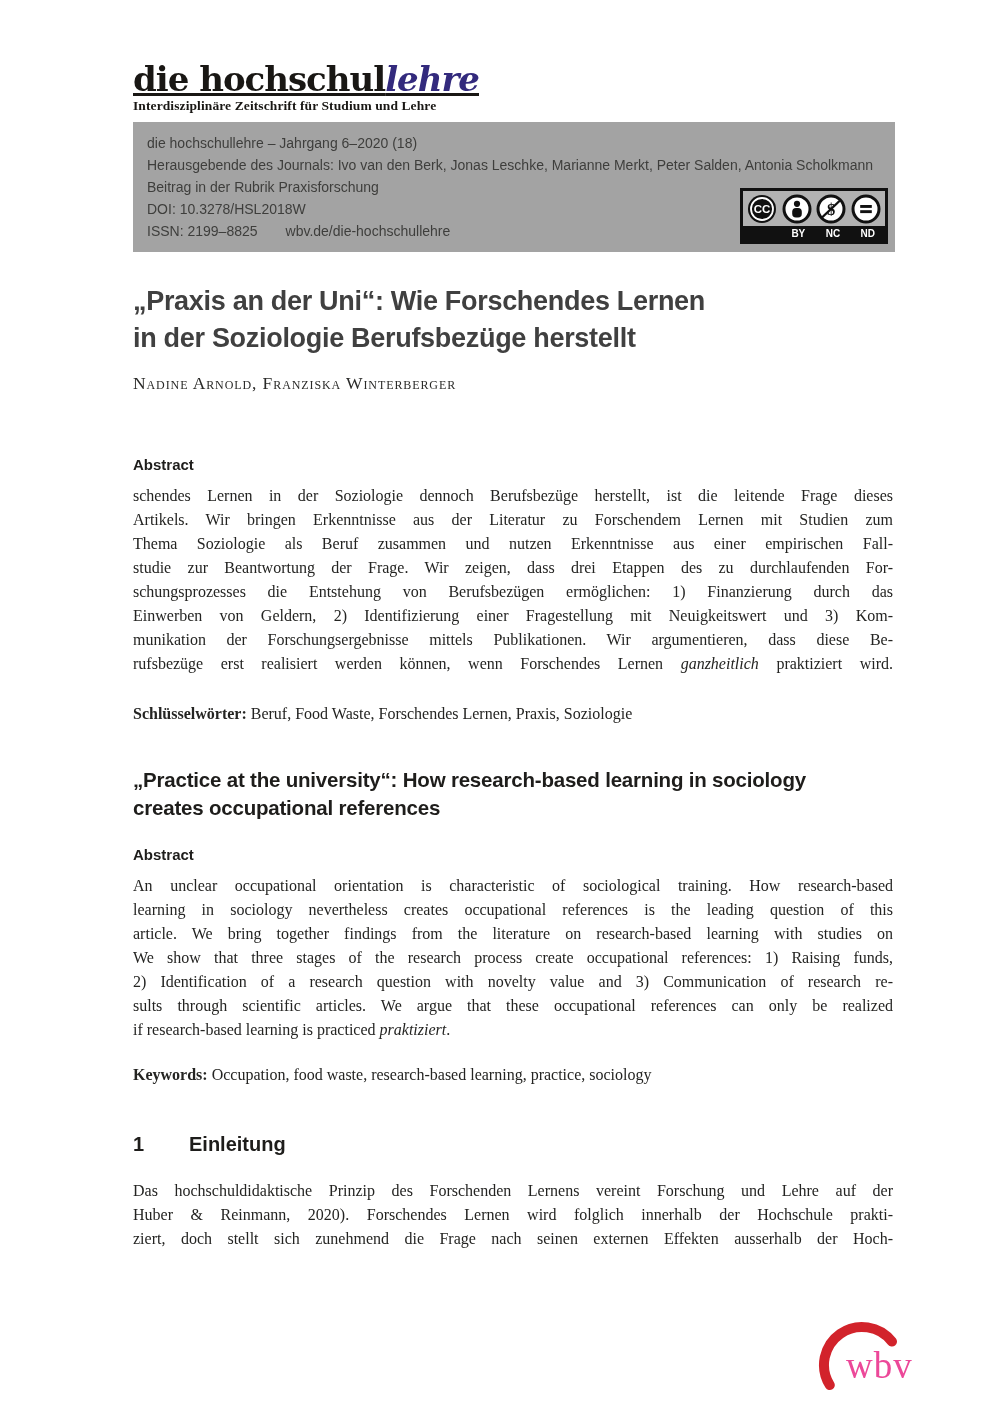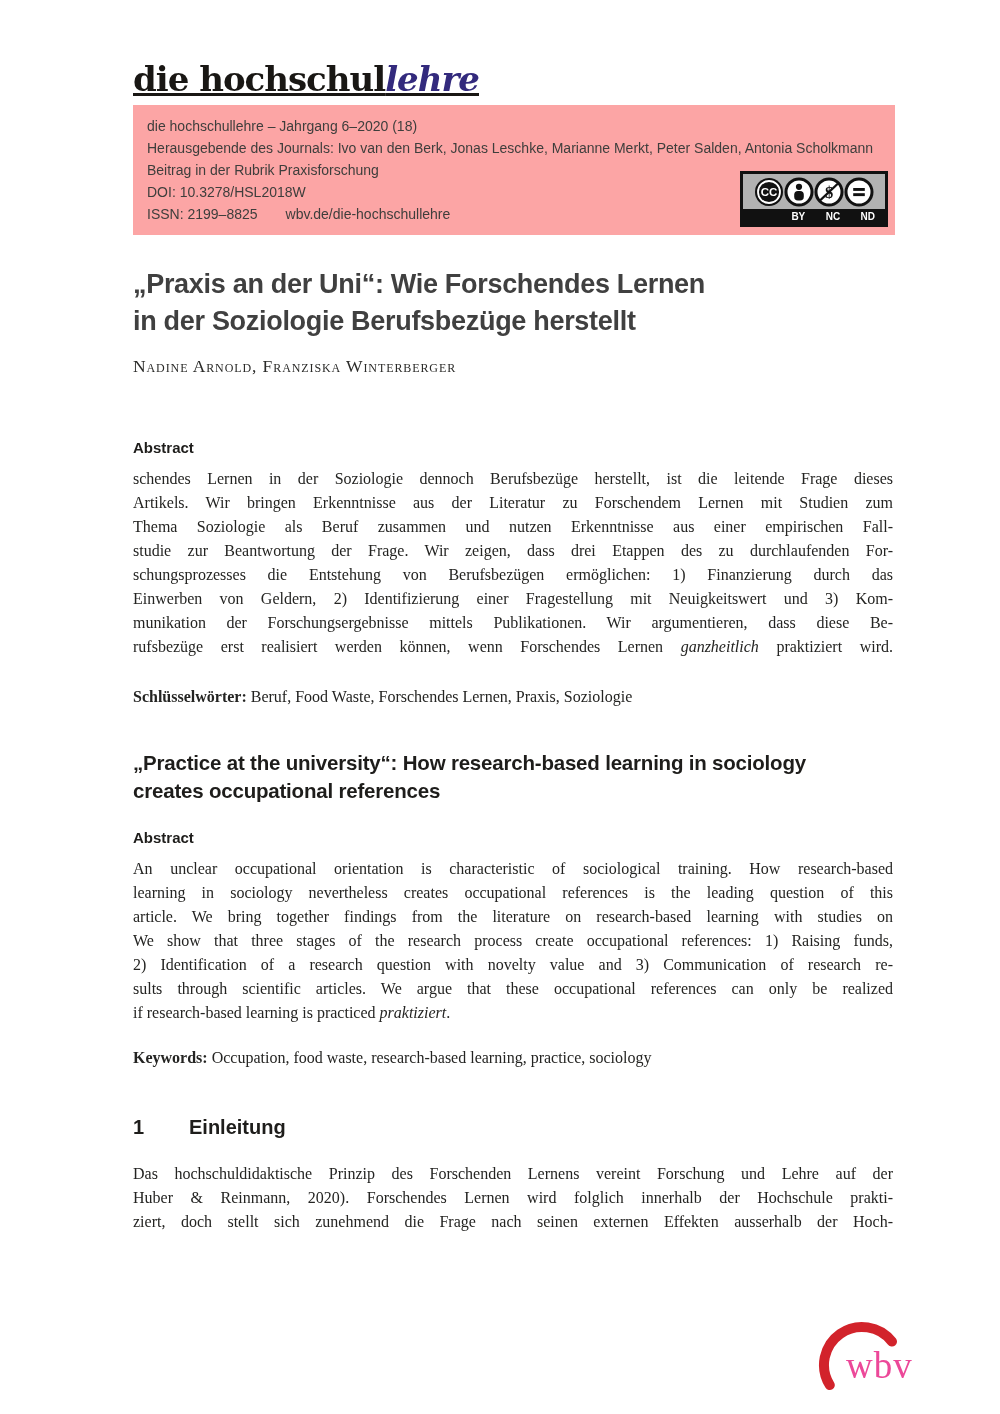--- a/index.html
+++ b/index.html
@@ -9,30 +9,30 @@
 
   
   .logo{margin-top:62px;}
   .logo-main{font-family:"DejaVu Serif",serif;font-weight:bold;font-size:34px;line-height:35px;
              letter-spacing:-1px;color:#191714;text-decoration:underline;}
   .logo-accent{font-style:italic;color:#332a7d;}
   .logo-sub{font-family:"Liberation Serif",serif;font-weight:bold;font-size:13.5px;line-height:16px;
             margin-top:1px;color:#191714;letter-spacing:0.1px;}
 
   
-  .meta-box{margin-top:8px;background:#fca5a5;width:762px;box-sizing:border-box;
+  .meta-box{margin-top:8px;background:#a3a3a3;width:762px;box-sizing:border-box;
             padding:10px 14px;position:relative;font-family:"Liberation Sans",sans-serif;
             font-size:14px;color:#3e3e3c;}
   .meta-line{line-height:22px;}
   .issn-row{line-height:22px;display:flex;gap:28px;}
 
   
   .cc-badge{position:absolute;right:7px;bottom:8px;width:142px;border:3px solid #111;
             background:#b2b2b2;}
-  .cc-icons{display:flex;justify-content:center;align-items:center;padding:2px 4px;height:31px;}
+  .cc-icons{display:flex;justify-content:space-between;align-items:center;padding:2px 4px;height:31px;}
   .cc-strip{display:grid;grid-template-columns:38px 1fr 1fr 1fr;background:#111;height:15px;align-items:center;}
   .cc-strip span{color:#fff;font-family:"Liberation Sans",sans-serif;font-weight:bold;
                  font-size:10px;text-align:center;line-height:15px;}
 
   
   .title{margin-top:31px;font-family:"Liberation Sans",sans-serif;font-weight:bold;font-size:27px;
          line-height:37px;color:#404040;white-space:pre-line;letter-spacing:-0.3px;}
   .authors{margin-top:16px;font-size:17.5px;font-variant:small-caps;letter-spacing:0.9px;color:#2a2a28;}
   .h-abs{margin-top:62px;font-family:"Liberation Sans",sans-serif;font-weight:bold;font-size:15px;color:#1e1d1b;}
   .h-abs-en{margin-top:24px;font-family:"Liberation Sans",sans-serif;font-weight:bold;font-size:15px;color:#1e1d1b;}
@@ -57,20 +57,21 @@
             font-size:37px;color:#ec4899;letter-spacing:1px;}
 </style>
 </head>
 <body>
 
 <div class="page">
   <div class="content">
 
     <div class="logo">
       <div class="logo-main"><span>die hochschul</span><span class="logo-accent">lehre</span></div>
+      <div class="logo-sub">Interdisziplinäre Zeitschrift für Studium und Lehre</div>
     </div>
 
     <div class="meta-box">
       <div>
           <div class="meta-line">die hochschullehre – Jahrgang 6–2020 (18)</div>
           <div class="meta-line">Herausgebende des Journals: Ivo van den Berk, Jonas Leschke, Marianne Merkt, Peter Salden, Antonia Scholkmann</div>
           <div class="meta-line">Beitrag in der Rubrik Praxisforschung</div>
           <div class="meta-line">DOI: 10.3278/HSL2018W</div>
         </div>
       <div class="issn-row">

